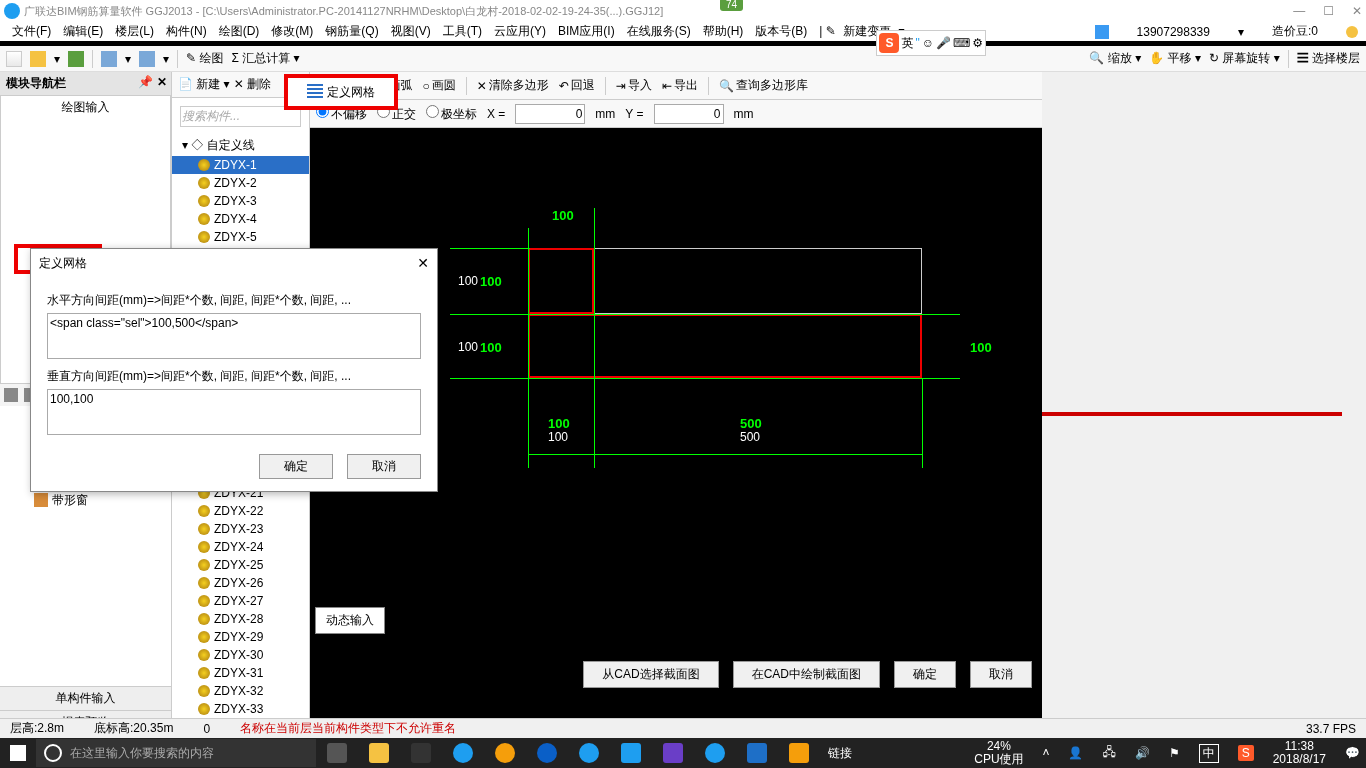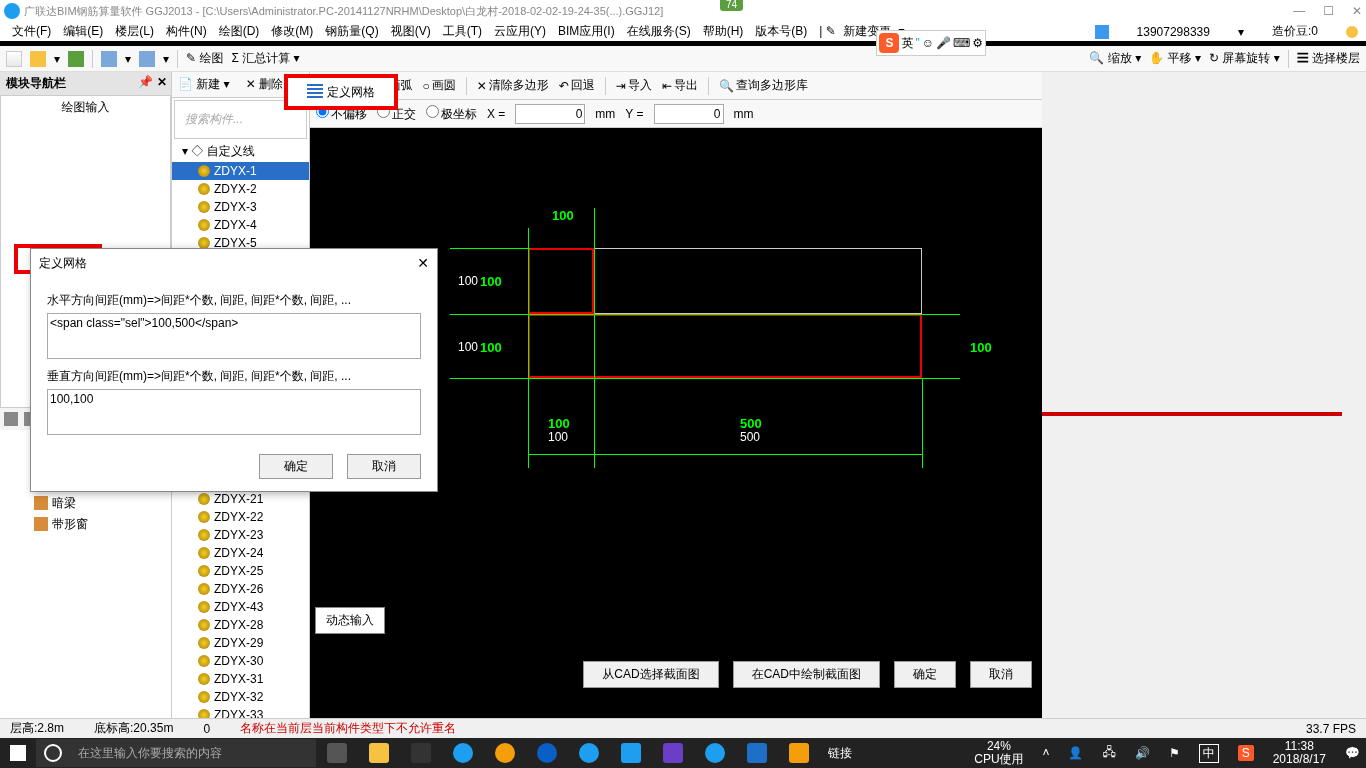--- a/index.html
+++ b/index.html
@@ -39,21 +39,21 @@
 .tree { flex: 1; overflow: auto; background: #fff; }
 .tree .node { padding: 2px 2px 2px 34px; display: flex; align-items: center; gap: 4px; }
 .tree .node .tico { width: 14px; height: 14px; }
 .tree .node.i-wall .tico { background: #d88c3a; }
 .tree .node.i-beam .tico { background: #7a9e3e; }
 .tree .node.i-col .tico { background: #3a7ad8; }
 .leftpanel .btm { }
 .leftpanel .btm div { text-align: center; padding: 3px; border-top: 1px solid #ccc; background: #eee; }
 
 .midpanel { width: 138px; background: #fff; border-right: 1px solid #ccc; display: flex; flex-direction: column; }
-.midpanel .search { border: 1px solid #ccc; margin: 2px; padding: 10px; color: #aaa; font-style: italic; }
+.midpanel .search { border: 1px solid #ccc; margin: 8px; padding: 1px; color: #aaa; font-style: italic; }
 .midpanel .list { flex: 1; overflow: auto; }
 .midpanel .item { padding: 2px 4px 2px 26px; display: flex; align-items: center; gap: 4px; }
 .midpanel .item::before { content: ""; width: 12px; height: 12px; background: radial-gradient(#f5d020,#a87a10); border-radius: 50%; }
 .midpanel .item.sel { background: #2a6fc7; color: #fff; }
 .midpanel .root { padding: 2px 4px 2px 10px; }
 
 .canvas-area { flex: 1; display: flex; flex-direction: column; position: relative; }
 .ctoolbar { height: 28px; background: #f8f8f8; border-bottom: 1px solid #ccc; display: flex; align-items: center; padding: 0 6px; gap: 10px; }
 .ctoolbar .btn { display: flex; align-items: center; gap: 2px; }
 .ctoolbar .sep { width: 1px; height: 18px; background: #ccc; }
@@ -79,21 +79,21 @@
 .rightpanel { width: 300px; background: #000; border: 2px solid #c00; margin: 170px 6px 60px 0; }
 .rightvoid { width: 18px; background: #f0f0f0; }
 
 .statusbar { position: absolute; bottom: 30px; left: 0; right: 0; height: 20px; background: #f0f0f0; border-top: 1px solid #ccc; display: flex; align-items: center; padding: 0 10px; gap: 30px; }
 .statusbar .err { color: #c00; }
 .statusbar .fps { margin-left: auto; }
 
 .taskbar { position: absolute; bottom: 0; left: 0; right: 0; height: 30px; background: #222; display: flex; align-items: center; color: #fff; }
 .taskbar .start { width: 36px; height: 30px; display: flex; align-items: center; justify-content: center; }
 .taskbar .start .win { width: 16px; height: 16px; background: #fff; }
-.taskbar .search { flex: 0 0 280px; height: 28px; background: #333; display: flex; align-items: center; padding: 0 8px; color: #aaa; gap: 16px; }
+.taskbar .search { flex: 0 0 280px; height: 28px; background: #333; display: flex; align-items: center; padding: 0 8px; color: #aaa; gap: 8px; }
 .taskbar .search .o { width: 18px; height: 18px; border: 2px solid #fff; border-radius: 50%; }
 .taskbar .tbtns { display: flex; height: 30px; }
 .taskbar .tbtns span { width: 42px; display: flex; align-items: center; justify-content: center; }
 .taskbar .tbtns span i { width: 20px; height: 20px; border-radius: 3px; }
 .taskbar .tray { margin-left: auto; display: flex; align-items: center; gap: 19px; padding: 0 6px; font-size: 11px; }
 .taskbar .tray .block { text-align: center; line-height: 13px; }
 
 
 .dialog { position: absolute; left: 30px; top: 248px; width: 408px; background: #fff; border: 1px solid #888; box-shadow: 2px 2px 8px rgba(0,0,0,.3); }
 .dialog .dtitle { padding: 6px 8px; display: flex; }
@@ -184,44 +184,48 @@
         <span></span>
       </div>
     <div class="tree" id="tree1">
         <div class="node i-wall"><div class="tico"></div>墙洞(D)</div>
         <div class="node i-beam"><div class="tico"></div>壁龛(I)</div>
         <div class="node i-col"><div class="tico"></div>连梁(G)</div>
         <div class="node i-wall"><div class="tico"></div>暗梁</div>
         <div class="node i-wall"><div class="tico"></div>带形窗</div>
         <div style="height:230px"></div>
       </div>
+    <div class="btm">
+      <div>单构件输入</div>
+      <div>报表预览</div>
+    </div>
   </div>
 
   <div class="midpanel">
-    <div class="ctoolbar" style="height:26px;font-size:11px;gap:16px">
+    <div class="ctoolbar" style="height:26px;font-size:11px;gap:4px">
       <span>📄 <span>新建</span> ▾</span>
       <span>✕ <span>删除</span></span>
     </div>
     <div class="search">搜索构件...</div>
     <div class="list" id="midlist">
         <div class="root">▾ ◇ 自定义线</div>
         <div class="item sel">ZDYX-1</div>
         <div class="item">ZDYX-2</div>
         <div class="item">ZDYX-3</div>
         <div class="item">ZDYX-4</div>
         <div class="item">ZDYX-5</div>
         <div class="item">ZDYX-6</div>
         <div style="height:220px"></div>
         <div class="item">ZDYX-21</div>
         <div class="item">ZDYX-22</div>
         <div class="item">ZDYX-23</div>
         <div class="item">ZDYX-24</div>
         <div class="item">ZDYX-25</div>
         <div class="item">ZDYX-26</div>
-        <div class="item">ZDYX-43</div>
+        <div class="item">ZDYX-27</div>
         <div class="item">ZDYX-28</div>
         <div class="item">ZDYX-29</div>
         <div class="item">ZDYX-30</div>
         <div class="item">ZDYX-31</div>
         <div class="item">ZDYX-32</div>
         <div class="item">ZDYX-33</div>
         <div class="item">ZDYX-34</div>
       </div>
   </div>
 

